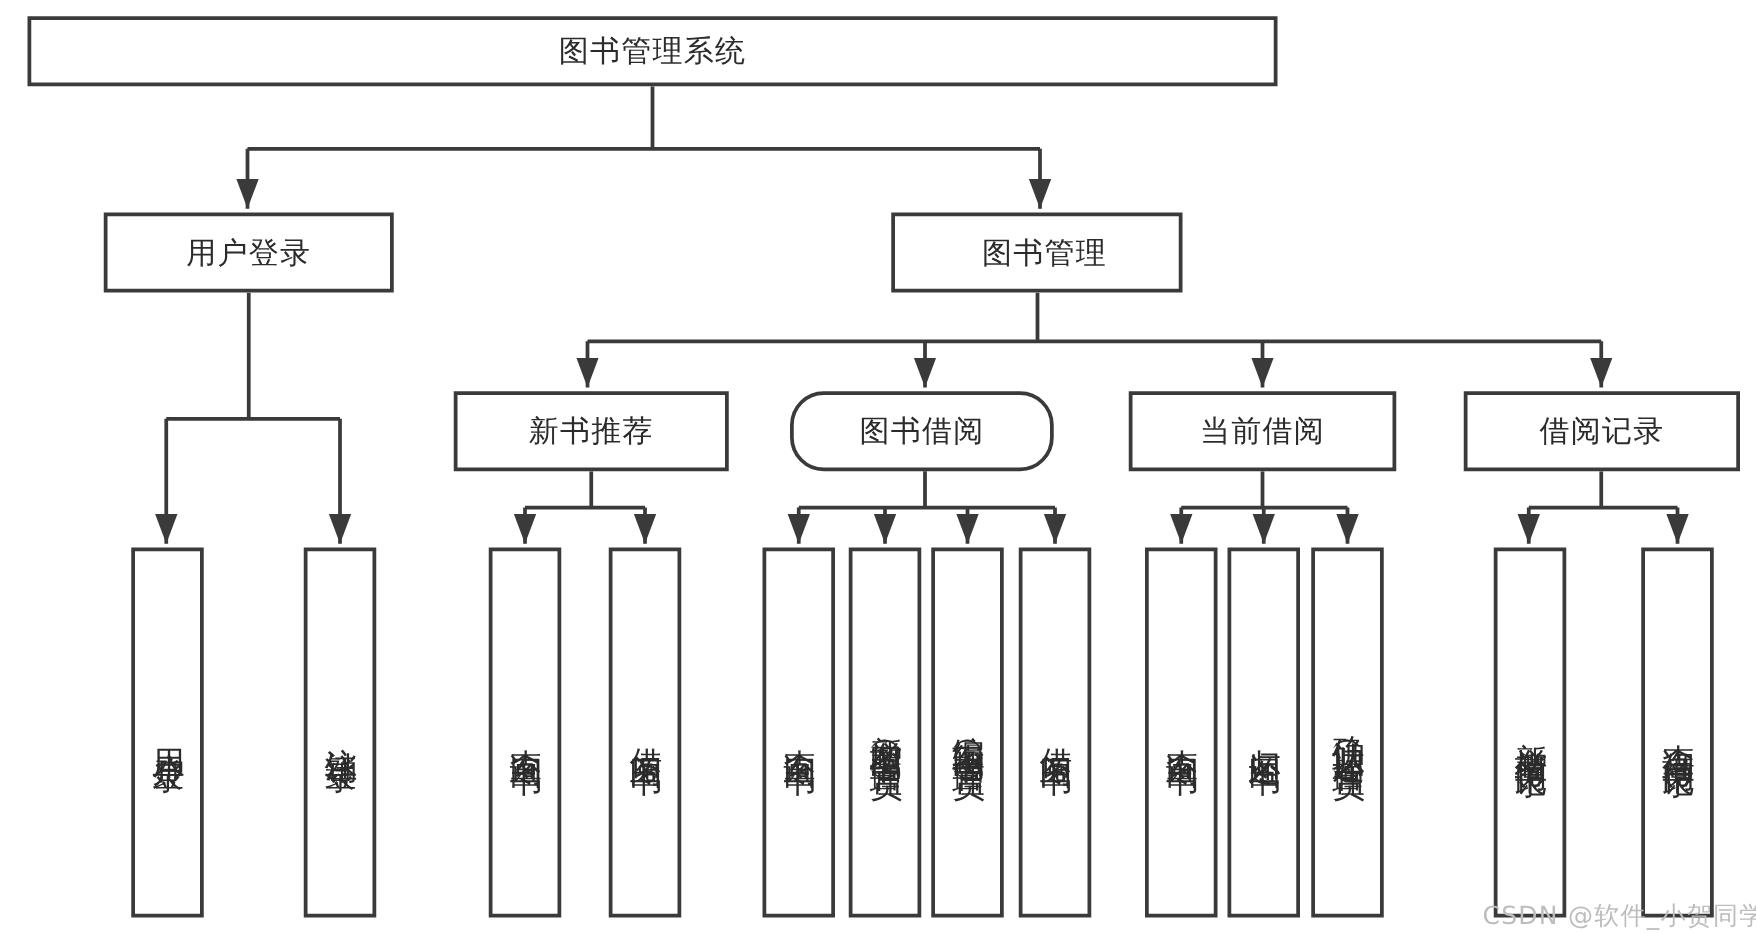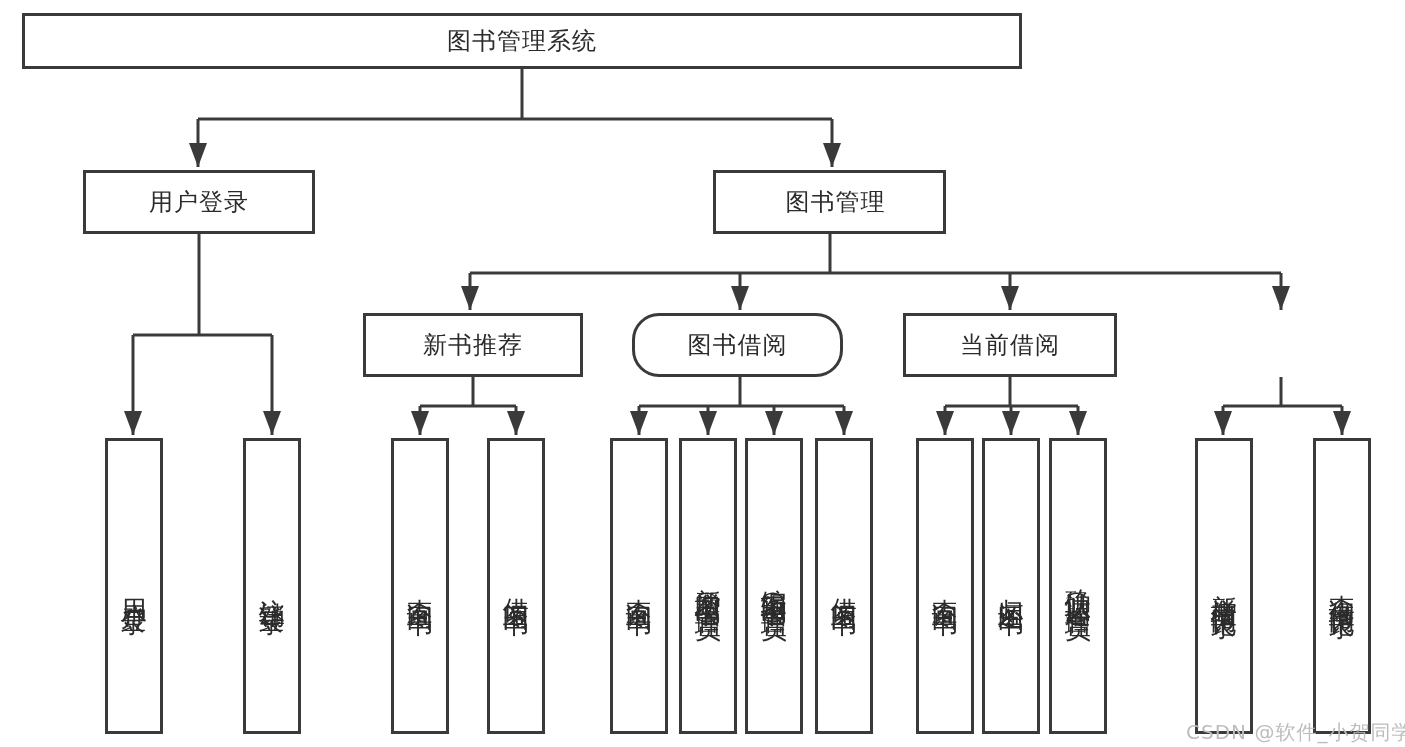--- a/index.html
+++ b/index.html
@@ -106,20 +106,21 @@
   </svg>
 
   <div class="node root h">图书管理系统</div>
 
   <div class="node lv2 h" style="left:83px; width:232px;">用户登录</div>
   <div class="node lv2 h" style="left:713px; width:233px;padding-left:12px;">图书管理</div>
 
   <div class="node lv3 h" style="left:363px; width:220px;">新书推荐</div>
   <div class="node lv3 h" style="left:632px; width:211px;border-radius:27px;">图书借阅</div>
   <div class="node lv3 h" style="left:903px; width:214px;">当前借阅</div>
+  <div class="node lv3 h" style="left:1171px; width:221px;">借阅记录</div>
 
   <div class="node leaf" style="left:105px;">
     <span class="vtext">用户登录</span>
   </div>
   <div class="node leaf" style="left:243px;">
     <span class="vtext">注销登录</span>
   </div>
 
   <div class="node leaf" style="left:391px;">
     <span class="vtext">查询图书</span>

